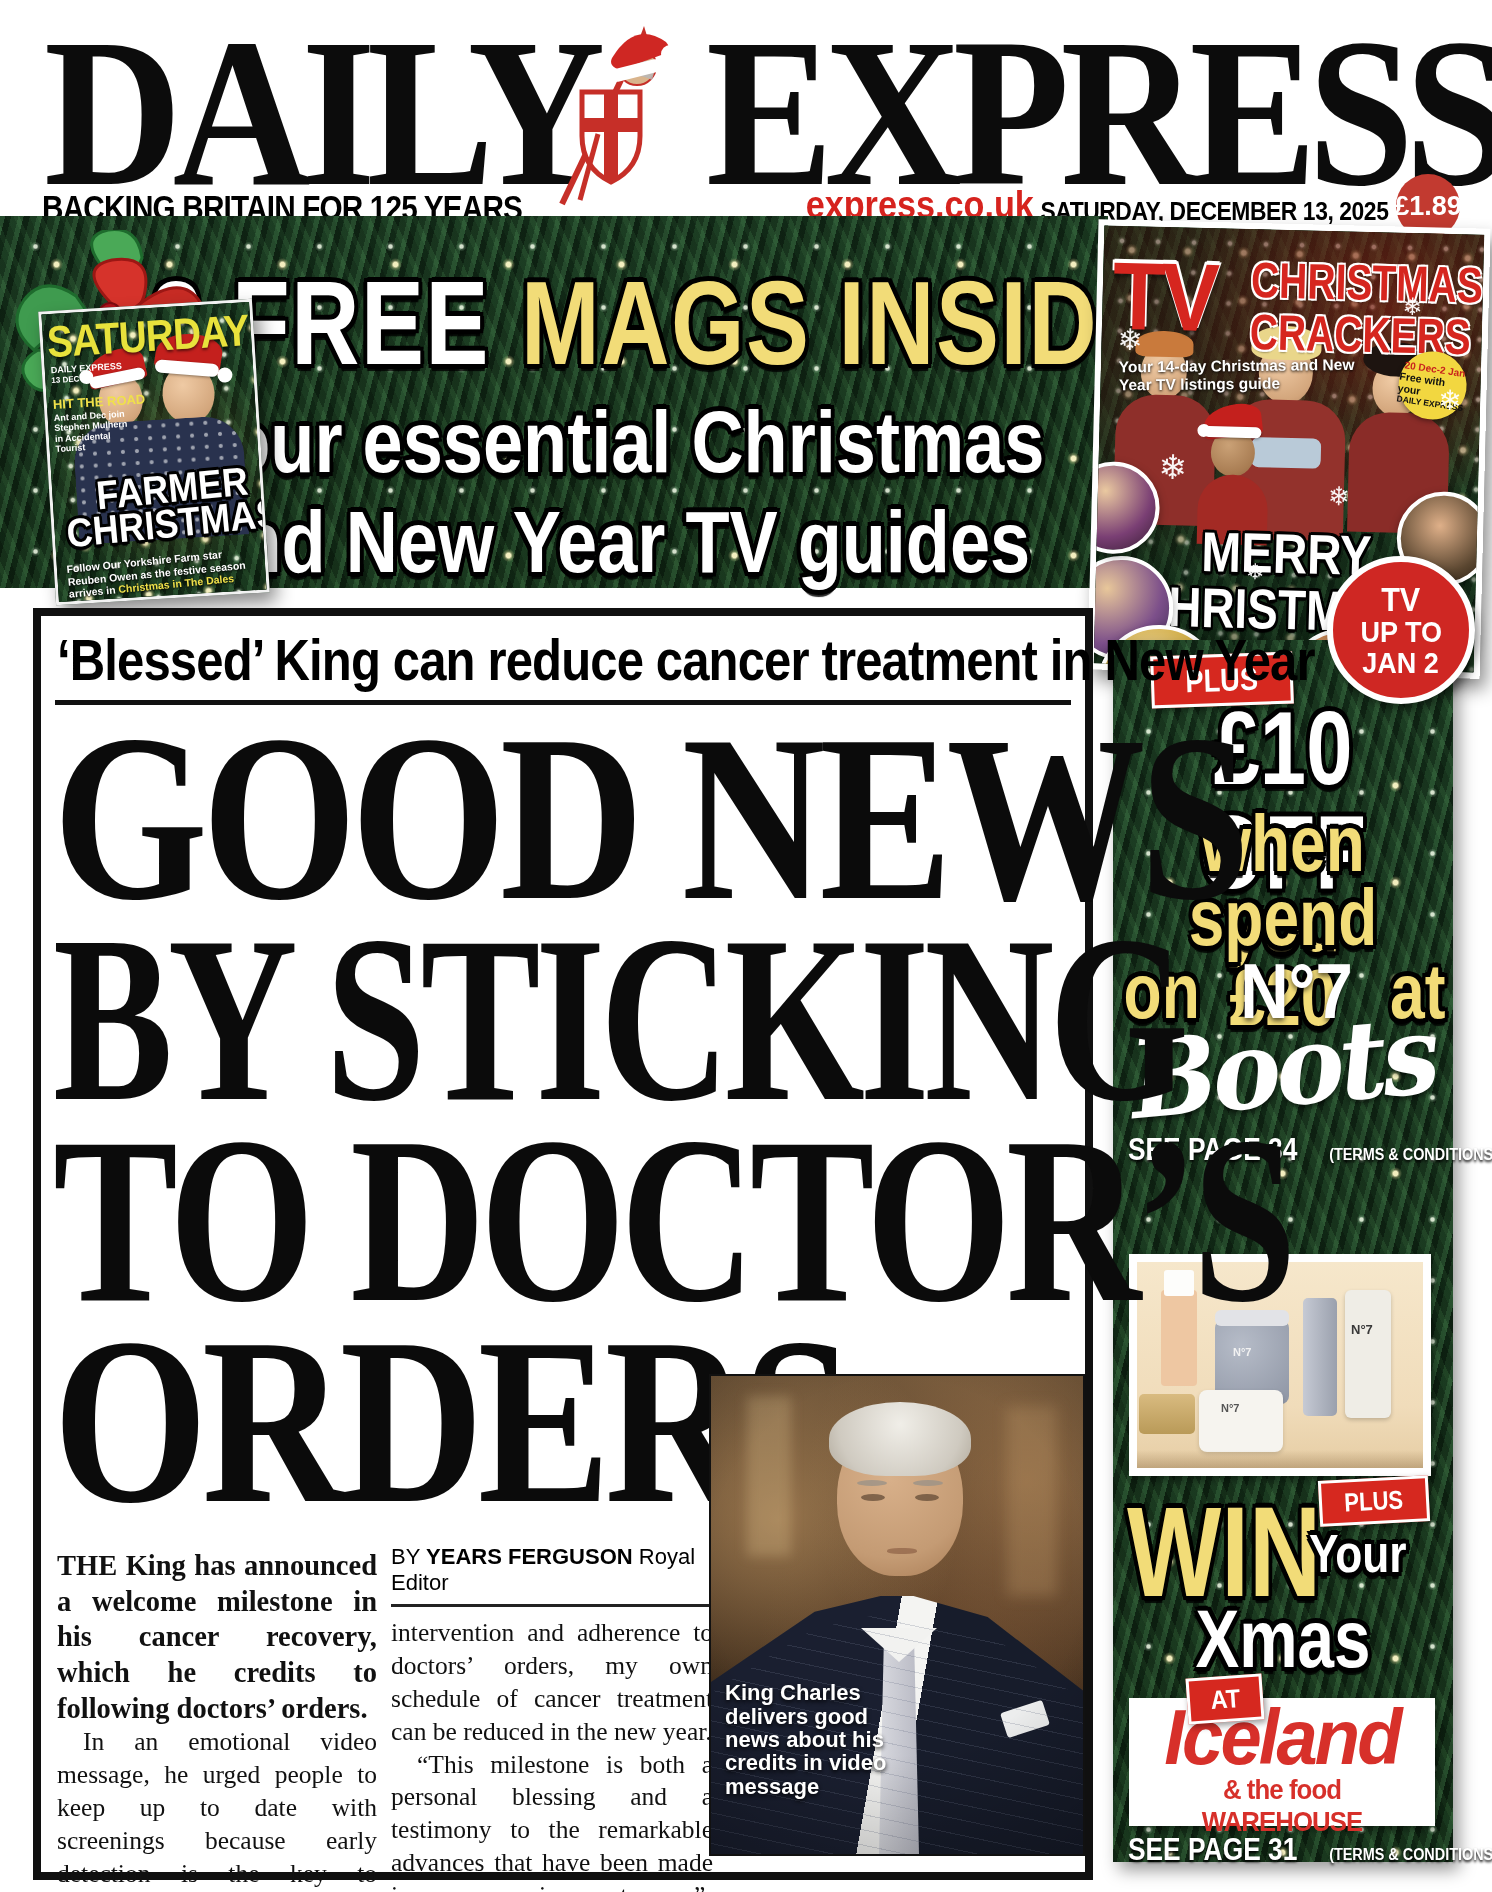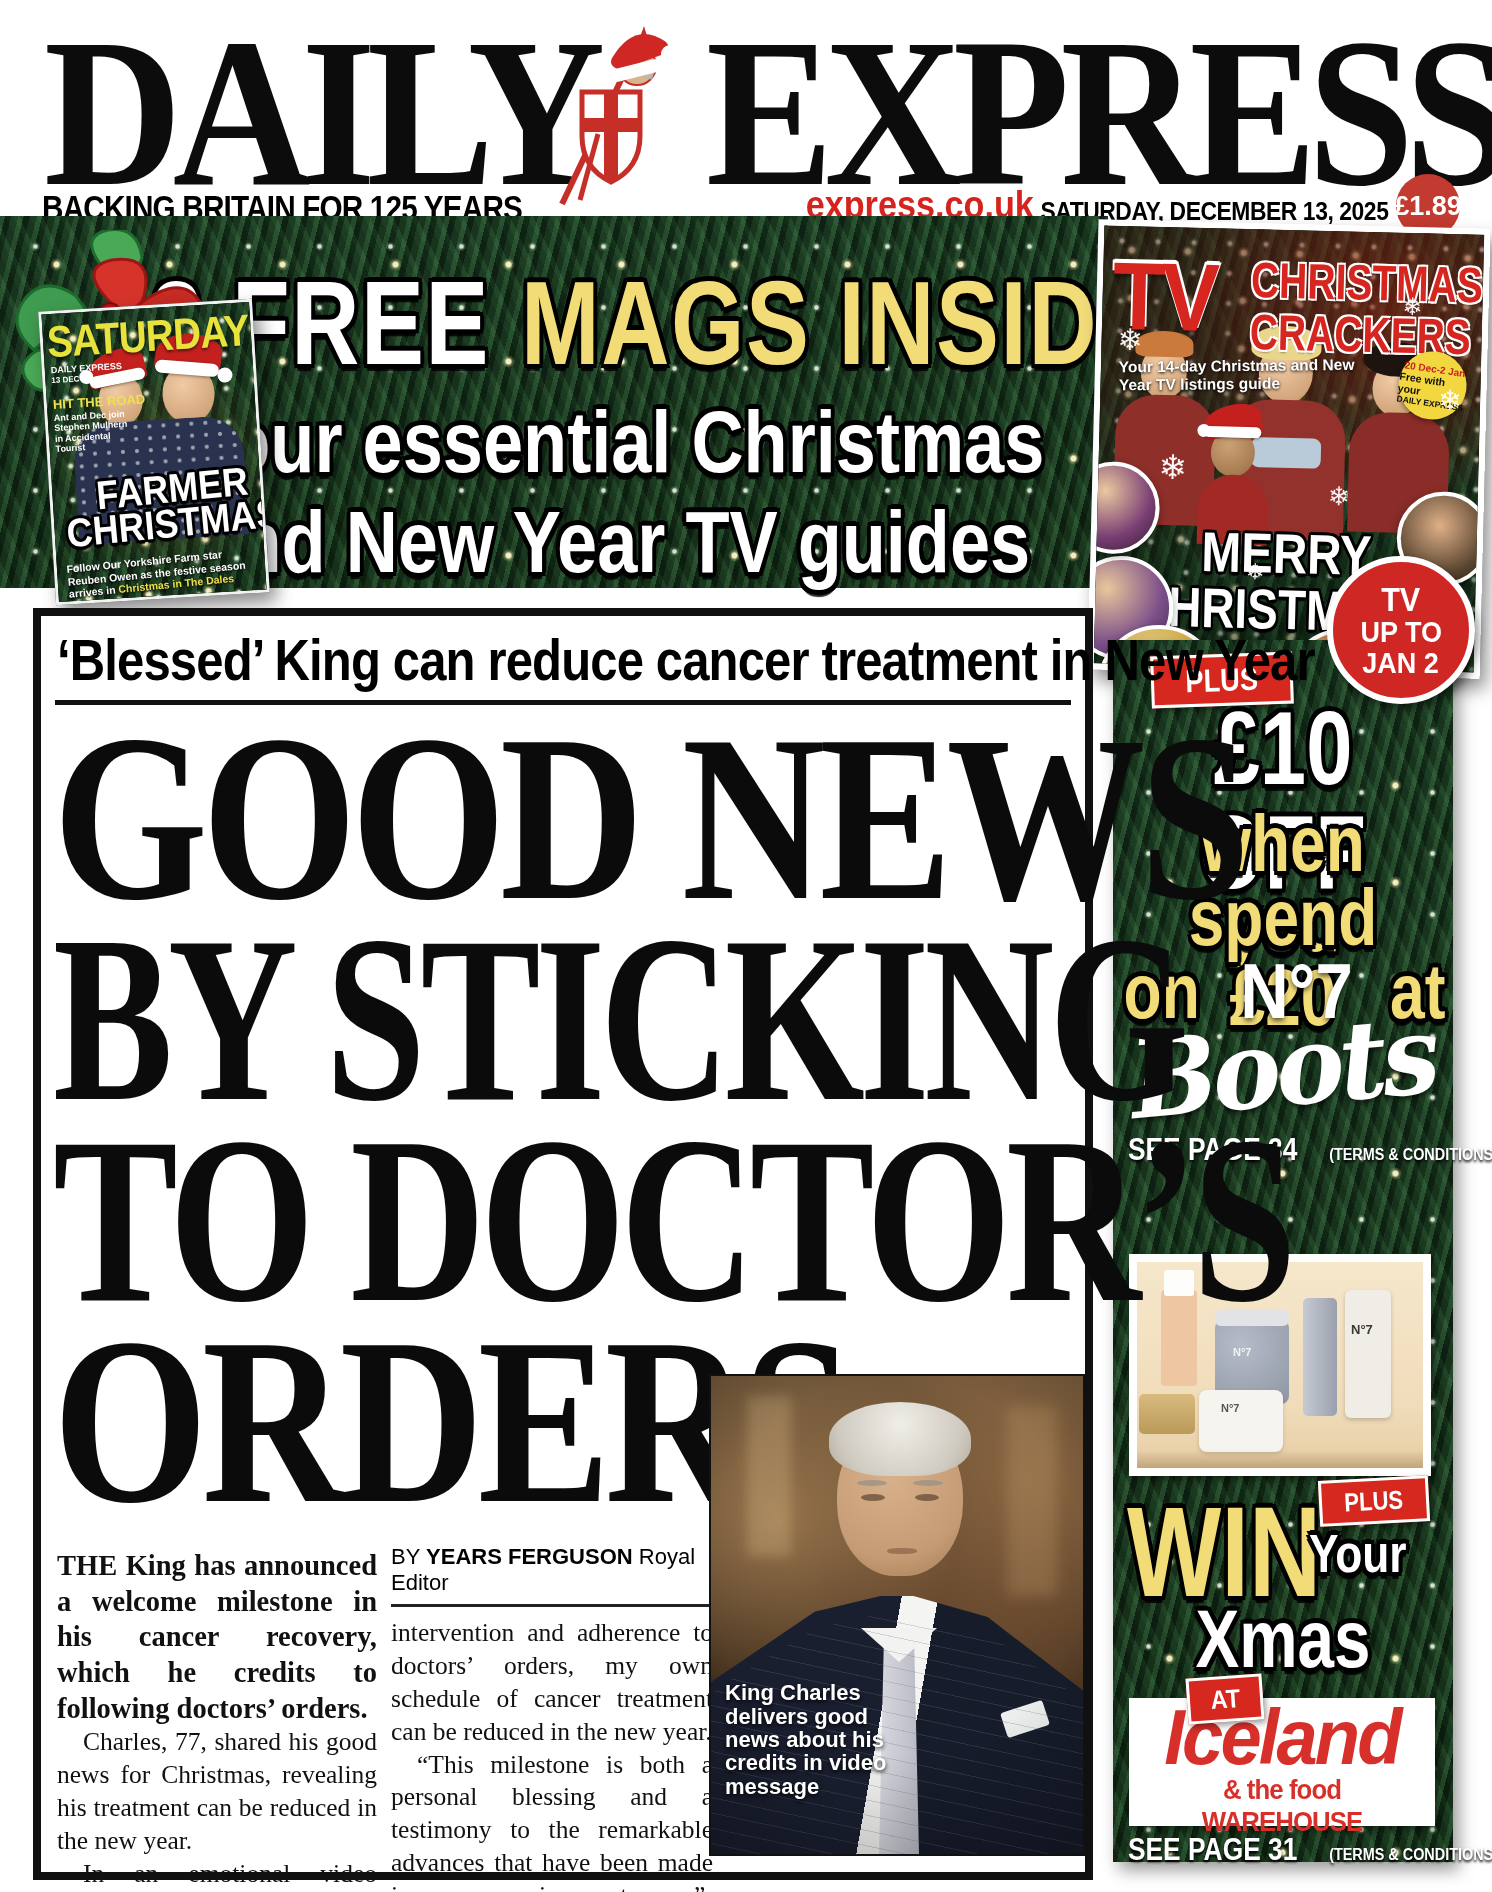--- a/index.html
+++ b/index.html
@@ -312,21 +312,20 @@
 
     <div class="abs" style="left:12px;top:102px;">
       <div class="hline" style="transform:scaleX(.84);">GOOD NEWS</div>
       <div class="hline" style="transform:scaleX(.76);">BY STICKING</div>
       <div class="hline" style="transform:scaleX(.79);">TO DOCTOR’S</div>
       <div class="hline" style="transform:scaleX(.84);">ORDERS</div>
     </div>
 
     <div class="abs bodycopy" style="left:16px;top:932px;width:320px;">
       <p class="lead">THE King has announced a welcome milestone in his cancer recovery, which he credits to following doctors’ orders.</p>
-      <p>Charles, 77, shared his good news for Christmas, revealing his treatment can be reduced in the new year.</p>
       <p>In an emotional video message, he urged people to keep up to date with screenings because early detection is the key to successful treatment.</p>
 
     </div>
 
     <div class="abs" style="left:350px;top:928px;width:322px;">
       <div class="byline"><span>BY </span><b>YEARS FERGUSON</b><span> Royal Editor</span></div>
       <div class="bodycopy">
         <p style="text-indent:0;">intervention and adherence to doctors’ orders, my own schedule of cancer treatment can be reduced in the new year.</p>
         <p>“This milestone is both a personal blessing and a testimony to the remarkable advances that have been made in cancer care in recent years.”</p>
 

